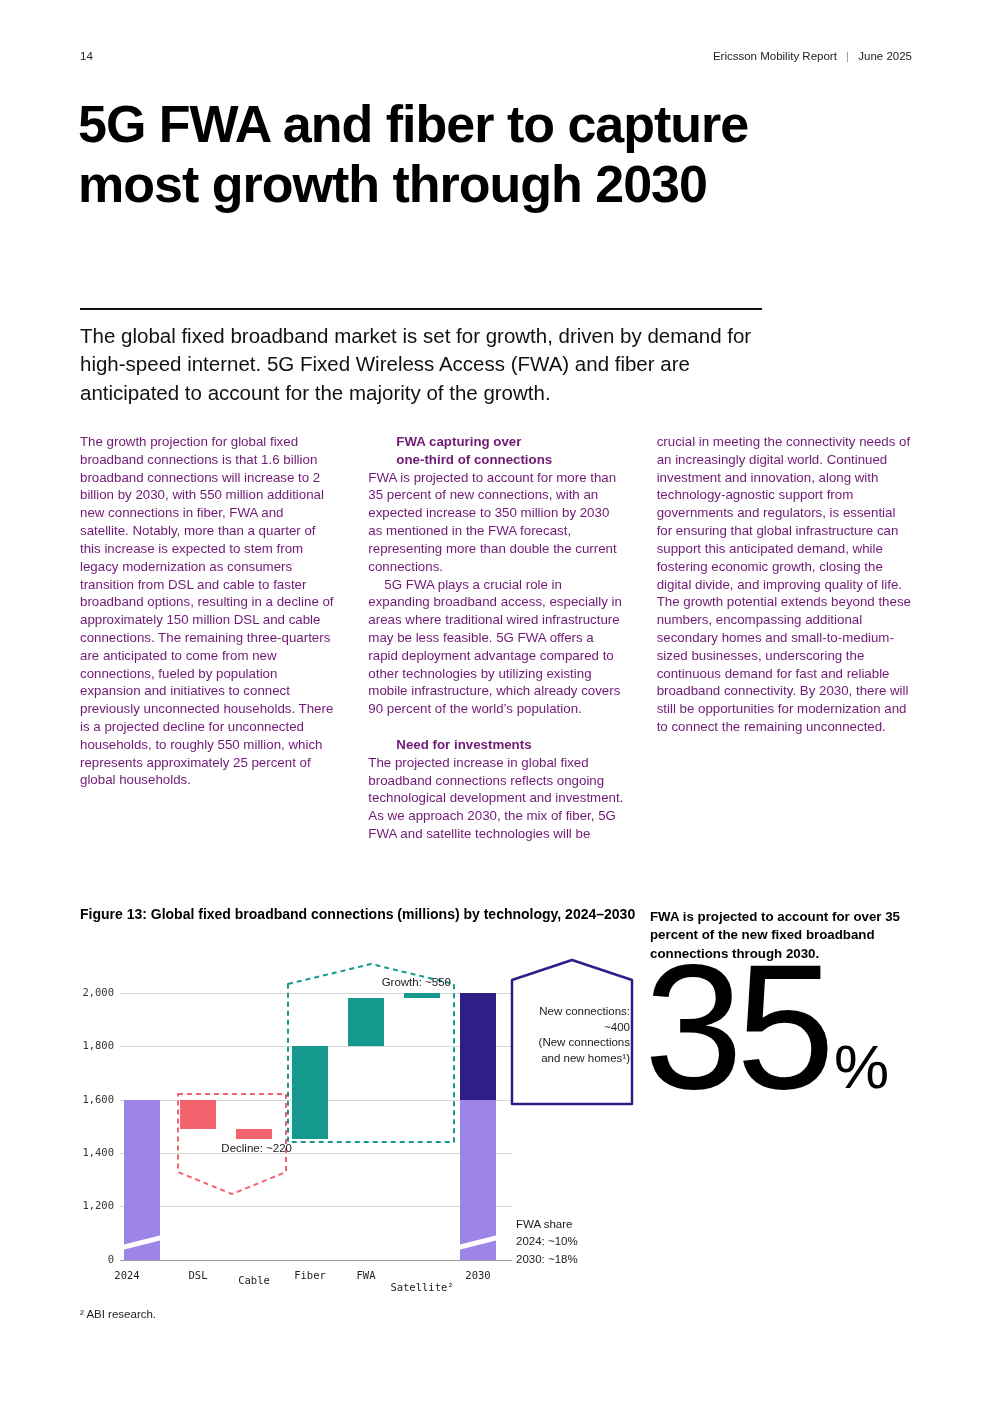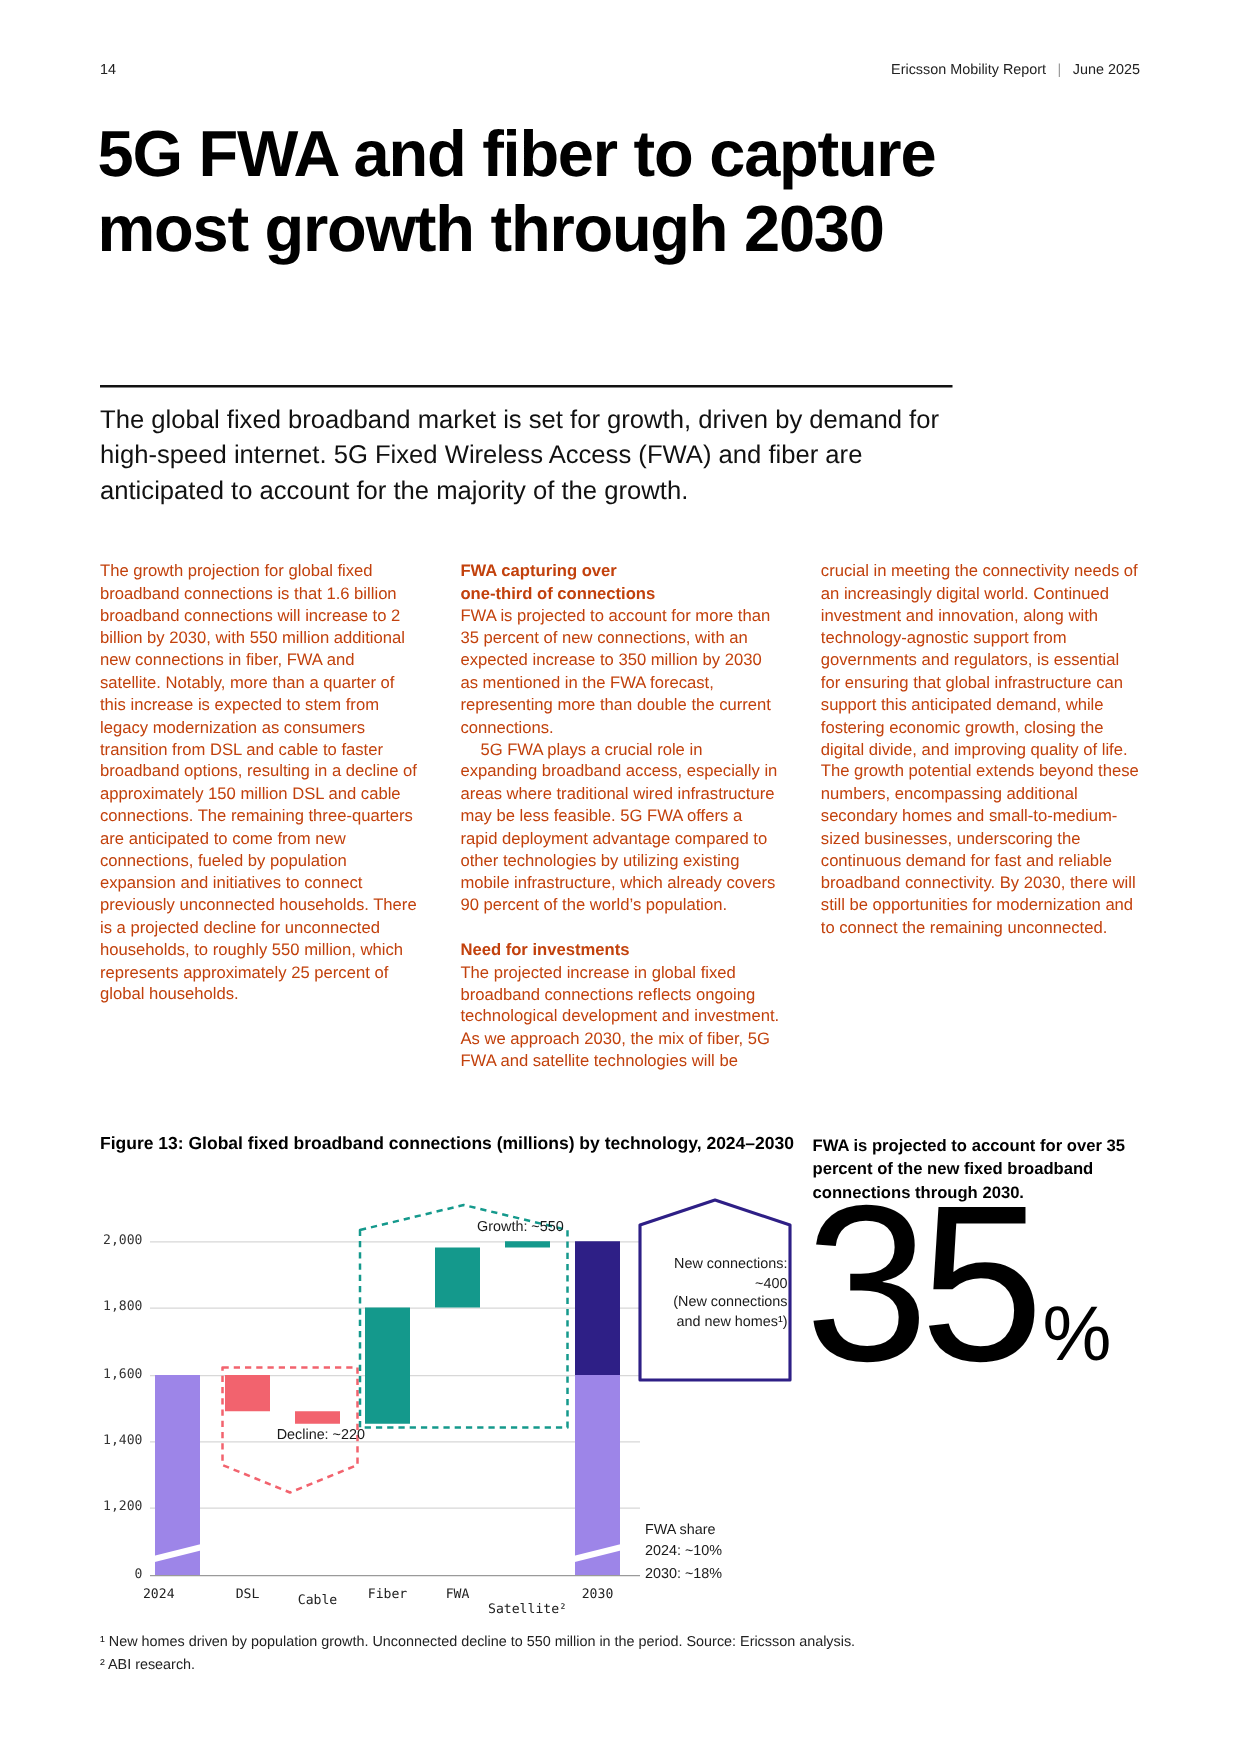--- a/index.html
+++ b/index.html
@@ -18,25 +18,25 @@
     position:absolute; top:94px; left:78px; width:840px;
     font-size:52px; font-weight:800; line-height:1.16; letter-spacing:-1px;
     color:#000; white-space:pre-line;
   }
   .rule { position:absolute; top:308px; left:80px; width:682px; border-top:2px solid #111; }
   .intro {
     position:absolute; top:322px; left:80px; width:695px;
     font-size:20.5px; line-height:1.38; color:#111;
   }
   .columns {
-    position:absolute; top:448px; left:80px; width:832px;
-    display:flex; gap:33px; font-size:13.3px; line-height:1.34; color:#c2410c;justify-content:center;
+    position:absolute; top:433px; left:80px; width:832px;
+    display:flex; gap:33px; font-size:13.3px; line-height:1.34; color:#701a75;justify-content:center;
   }
   .columns .col { flex:1; }
-  .col h3 { font-size:13.3px; font-weight:700; white-space:pre-line; }
+  .col h3 { font-size:13.3px; font-weight:700; white-space:pre-line;margin-left:28px; }
   .col p.indent { text-indent:16px; }
   .col .spacer { height:18px; }
   .fig-caption { position:absolute; top:906px; left:80px; font-size:14px; font-weight:700; color:#000; }
   .chart { position:absolute; top:958px; left:80px; width:580px; height:332px; }
   .plot { position:absolute; inset:0; }
   .gridline { position:absolute; height:1px; background:#d8d8d8; }
   .gridline.baseline { background:#9a9a9a; }
   .ytick {
     position:absolute; left:0; width:34px; text-align:right;
     font-family:"DejaVu Sans Mono",monospace; font-size:10.5px; color:#333;
@@ -155,17 +155,16 @@
     <div class="anno-label fwa-share-label">FWA share
 2024: ~10%
 2030: ~18%</div>
   </div>
 
   <div class="callout">FWA is projected to account for over 35 percent of the new fixed broadband connections through 2030.</div>
 
   <div class="bignum"><span>35</span><span class="pct">%</span></div>
 
   <div class="footnotes">
-    <div>¹ New homes driven by population growth. Unconnected decline to 550 million in the period. Source: Ericsson analysis.</div>
     <div>² ABI research.</div>
   </div>
 
 </div>
 
 </body></html>

